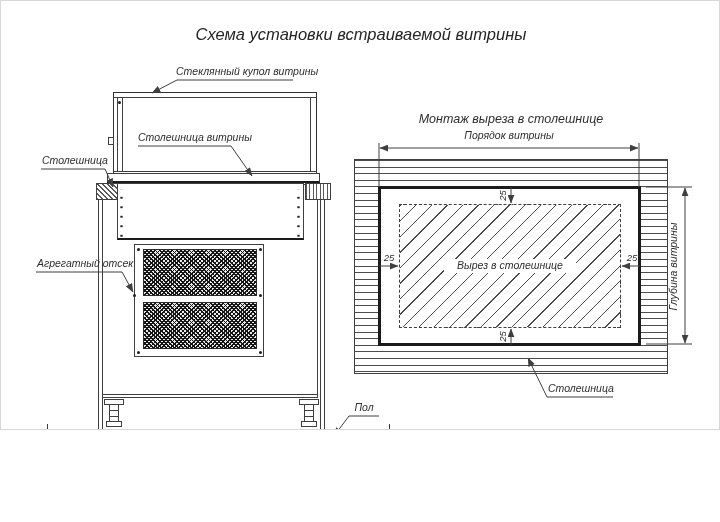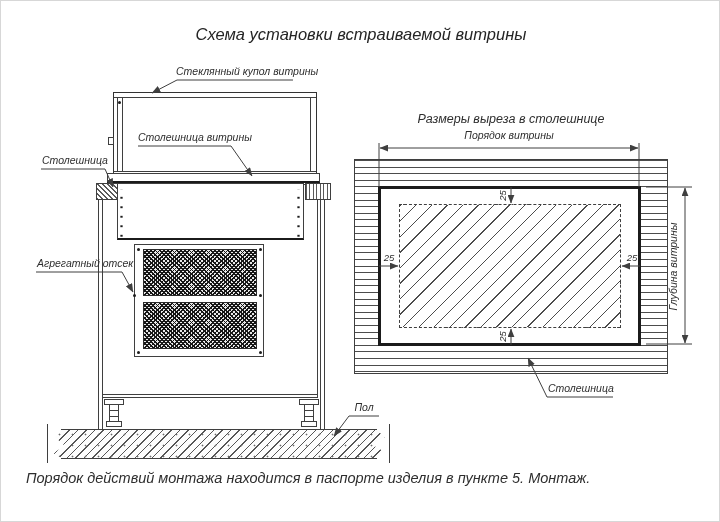--- a/index.html
+++ b/index.html
@@ -1,17 +1,17 @@
 <!DOCTYPE html>
 <html><head>
 <meta charset="utf-8">
 <style>
   html,body{margin:0;padding:0;background:#fff;}
   .canvas{
-    position:relative;width:720px;height:522px;background:#fff;
+    position:relative;width:720px;height:430px;background:#fff;
     font-family:"Liberation Sans",sans-serif;font-style:italic;color:#2e2e2e;
     overflow:hidden;border:1px solid #d7d7d7;box-sizing:border-box;
   }
   .abs{position:absolute;box-sizing:border-box;}
   .lbl{font-size:10.5px;line-height:1.1;white-space:nowrap;color:#2e2e2e;}
   .ctr{text-align:center;}
   .title{font-size:16.5px;color:#252525;}
   .subtitle{font-size:12.5px;}
   .note{font-size:14.5px;}
   .dim{font-size:10.5px;}
@@ -94,22 +94,23 @@
   <div class="abs floorhatch" style="left:52px;top:428px;width:332px;height:30px;
        clip-path:polygon(10px 0,322px 0,332px 8px,318px 15px,330px 22px,322px 30px,10px 30px,0 24px,12px 17px,2px 8px);"></div>
   <div class="abs hline" style="left:60px;top:428px;width:316px;"></div>
   <div class="abs hline" style="left:60px;top:457px;width:316px;"></div>
   <div class="abs vline" style="left:46px;top:423px;height:39px;"></div>
   <div class="abs vline" style="left:388px;top:423px;height:39px;"></div>
 
   <div class="abs box hlines" style="left:353px;top:158px;width:314px;height:215px;"></div>
   <div class="abs" style="left:377px;top:185px;width:263px;height:160px;background:#fff;border:3px solid #1b1b1b;"></div>
   <div class="abs diaghatch" style="left:398px;top:203px;width:222px;height:124px;border:1.5px dashed #3f3f3f;"></div>
+  <div class="abs lbl ctr" style="left:443px;top:258px;width:132px;background:#fff;padding:1px 2px;">Вырез в столешнице</div>
 
-  <div class="abs lbl subtitle ctr" style="left:400px;top:112px;width:220px;">Размеры выреза в столешнице</div>
+  <div class="abs lbl subtitle ctr" style="left:400px;top:112px;width:220px;">Монтаж выреза в столешнице</div>
   <div class="abs lbl dim ctr" style="left:448px;top:129px;width:120px;">Порядок витрины</div>
   <div class="abs lbl dim ctr rot" style="left:623px;top:259px;width:100px;height:13px;">Глубина витрины</div>
   <div class="abs lbl dim25 ctr rot" style="left:494px;top:189px;width:16px;height:11px;">25</div>
   <div class="abs lbl dim25 ctr rot" style="left:494px;top:330px;width:16px;height:11px;">25</div>
   <div class="abs lbl dim25 ctr" style="left:380px;top:252px;width:16px;">25</div>
   <div class="abs lbl dim25 ctr" style="left:623px;top:252px;width:16px;">25</div>
 
   <div class="abs lbl ctr" style="left:175px;top:65px;width:118px;">Стеклянный купол витрины</div>
   <div class="abs lbl ctr" style="left:137px;top:131px;width:94px;">Столешница витрины</div>
   <div class="abs lbl" style="left:41px;top:154px;width:64px;">Столешница</div>

